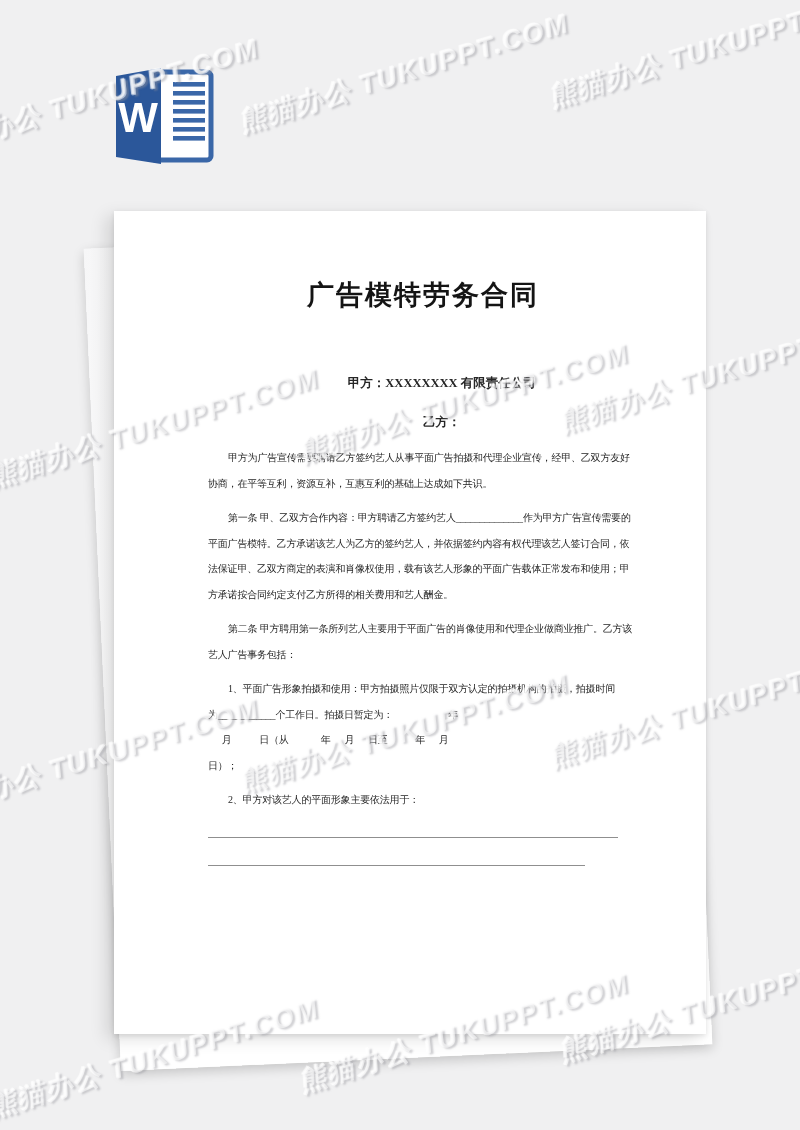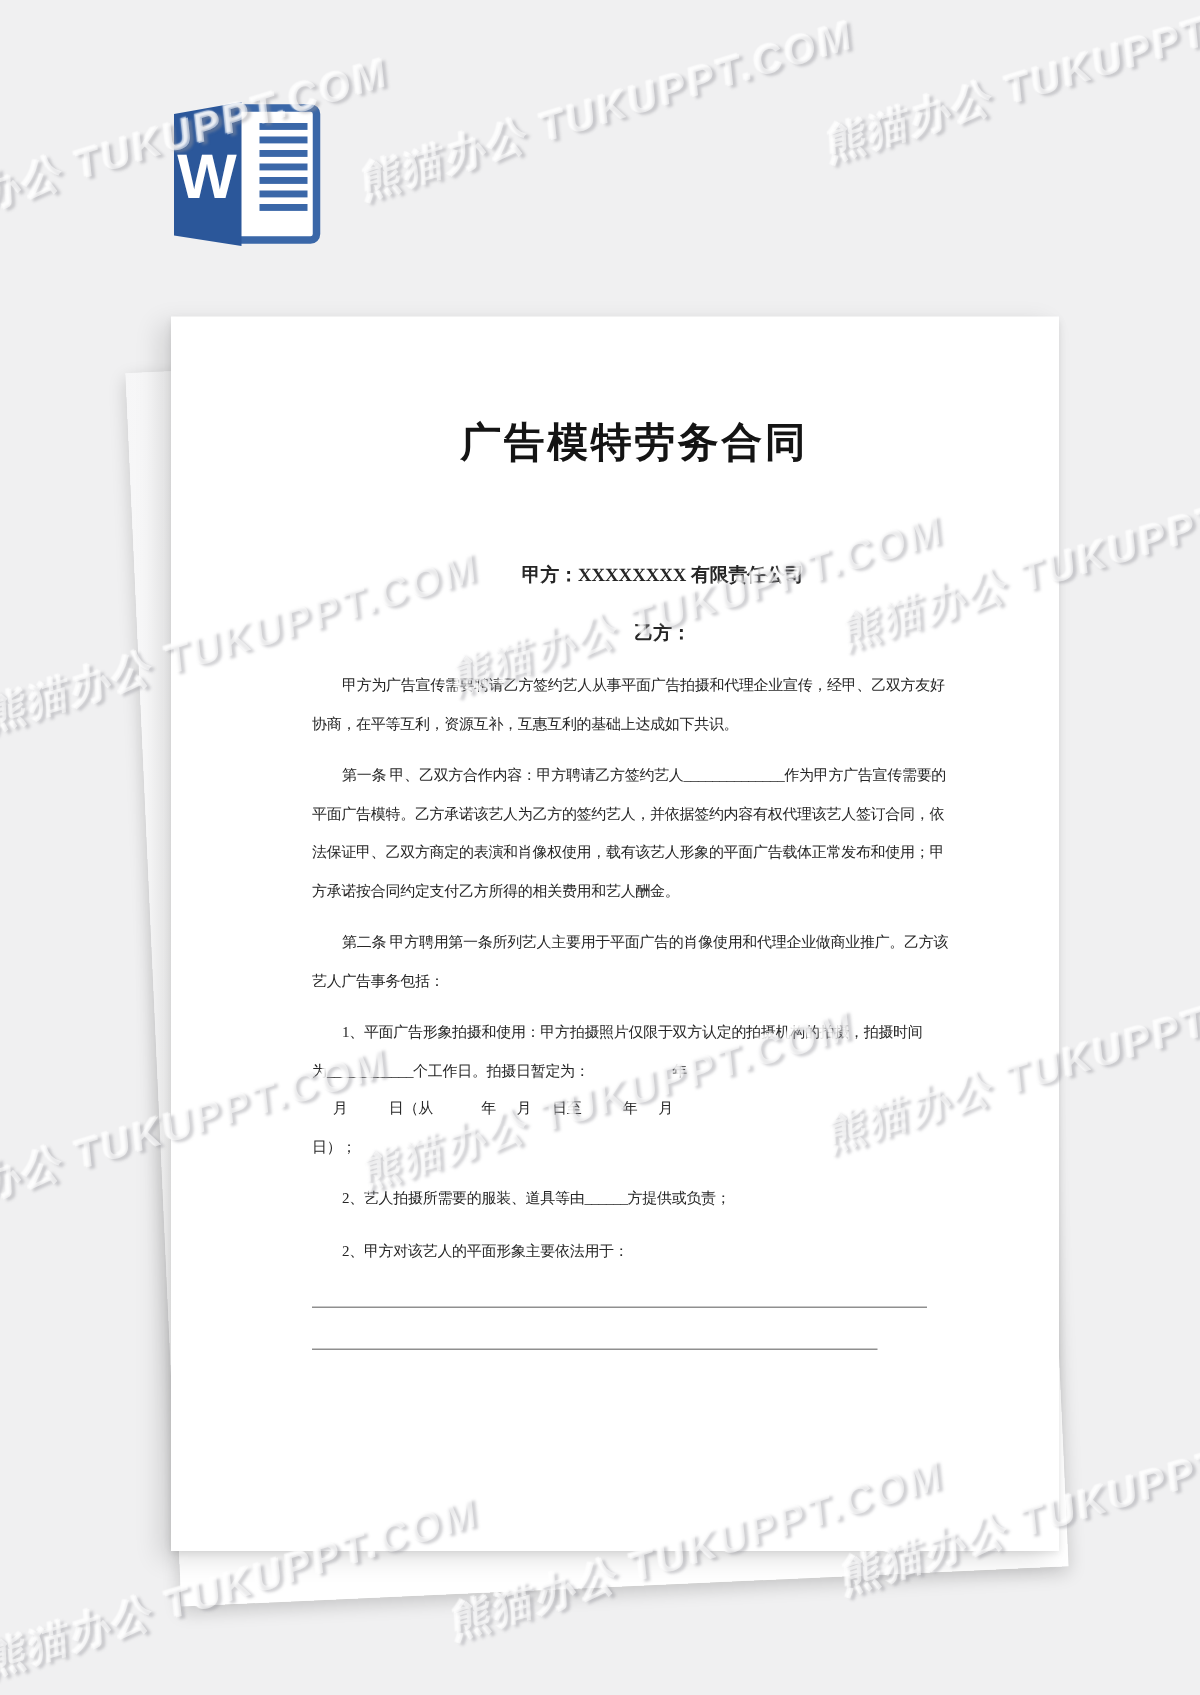--- a/index.html
+++ b/index.html
@@ -115,21 +115,20 @@
   <p class="party-line a">甲方：XXXXXXXX 有限责任公司</p>
   <p class="party-line b">乙方：</p>
   <div id="paragraphs">
       <p>甲方为广告宣传需要聘请乙方签约艺人从事平面广告拍摄和代理企业宣传，经甲、乙双方友好协商，在平等互利，资源互补，互惠互利的基础上达成如下共识。</p>
       <p>第一条 甲、乙双方合作内容：甲方聘请乙方签约艺人______________作为甲方广告宣传需要的平面广告模特。乙方承诺该艺人为乙方的签约艺人，并依据签约内容有权代理该艺人签订合同，依法保证甲、乙双方商定的表演和肖像权使用，载有该艺人形象的平面广告载体正常发布和使用；甲方承诺按合同约定支付乙方所得的相关费用和艺人酬金。</p>
       <p>第二条 甲方聘用第一条所列艺人主要用于平面广告的肖像使用和代理企业做商业推广。乙方该艺人广告事务包括：</p>
       <p>1、平面广告形象拍摄和使用：甲方拍摄照片仅限于双方认定的拍摄机构的拍摄，拍摄时间
 为____________个工作日。拍摄日暂定为：                        年
       月            日（从              年      月      日至            年      月
 日）；</p>
-      <p>2、艺人拍摄所需要的服装、道具等由______方提供或负责；</p>
       <p>2、甲方对该艺人的平面形象主要依法用于：</p>
     </div>
   <div class="sig-line first"></div>
   <div class="sig-line second"></div>
 </div>
 
 <div class="wm-layer">
     <div class="wm" style="left: -70px; top: 130px;">熊猫办公 TUKUPPT.COM</div>
     <div class="wm" style="left: 240px; top: 105px;">熊猫办公 TUKUPPT.COM</div>
     <div class="wm" style="left: 550px; top: 80px;">熊猫办公 TUKUPPT.COM</div>

